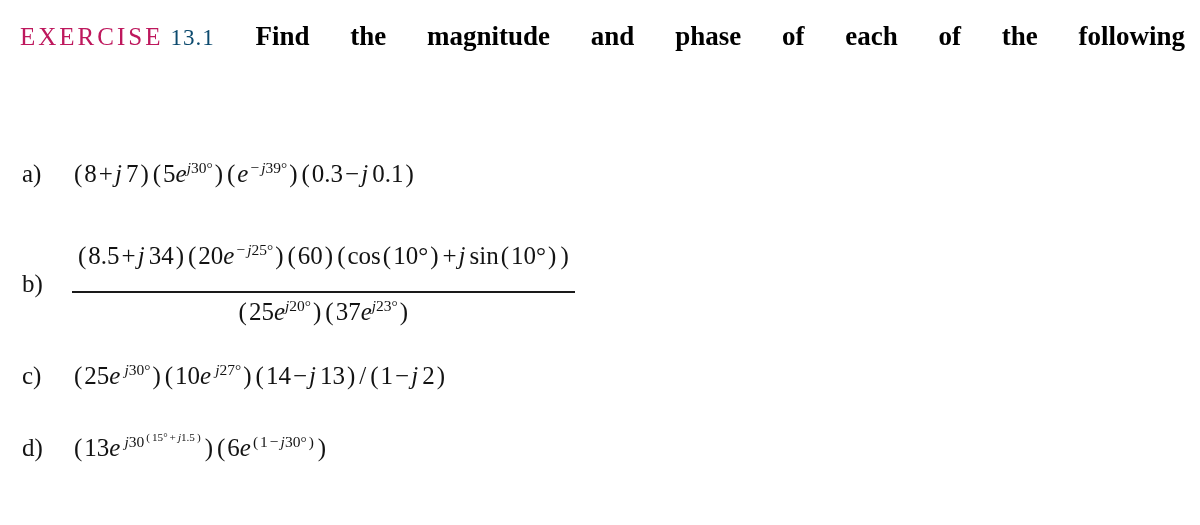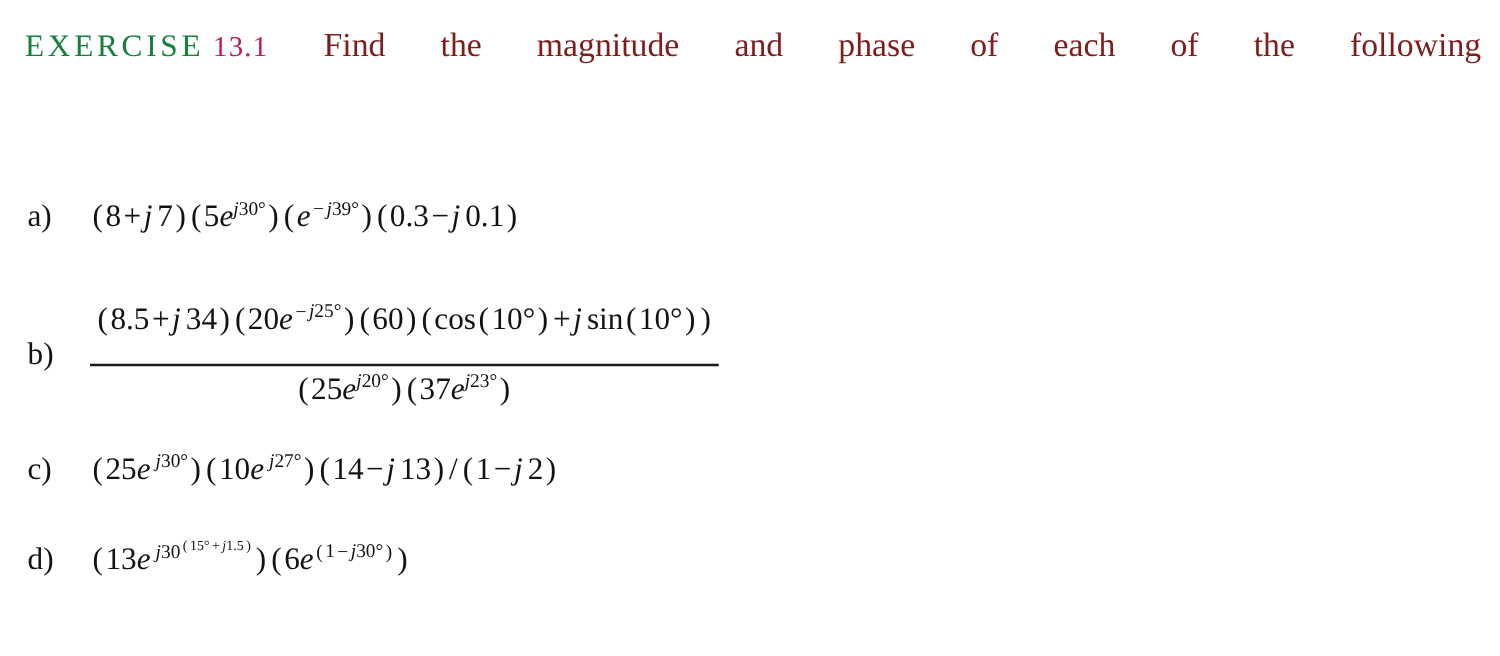--- a/index.html
+++ b/index.html
@@ -34,34 +34,35 @@
     line-height: 40px;
     text-align: justify;
     text-align-last: justify;
   }
   .heading-line2 {
     font-size: 27px;
     line-height: 40px;
     text-align: left;
   }
   .ex-label {
-    color: #15803d;
+    color: #be185d;
     font-variant: small-caps;
     letter-spacing: 3px;
     font-size: 25px;
     white-space: nowrap;
   }
   .ex-num {
-    color: #be185d;
+    color: #0c4a6e;
     letter-spacing: 1px;
     font-size: 23px;
     white-space: nowrap;
   }
   .heading-text {
-    color: #7f1d1d;
+    color: #000000;
+    font-weight: bold;
   }
 
   
   .item {
     position: absolute;
     display: flex;
     align-items: baseline;
     font-size: 25px;
     color: #131313;
   }

